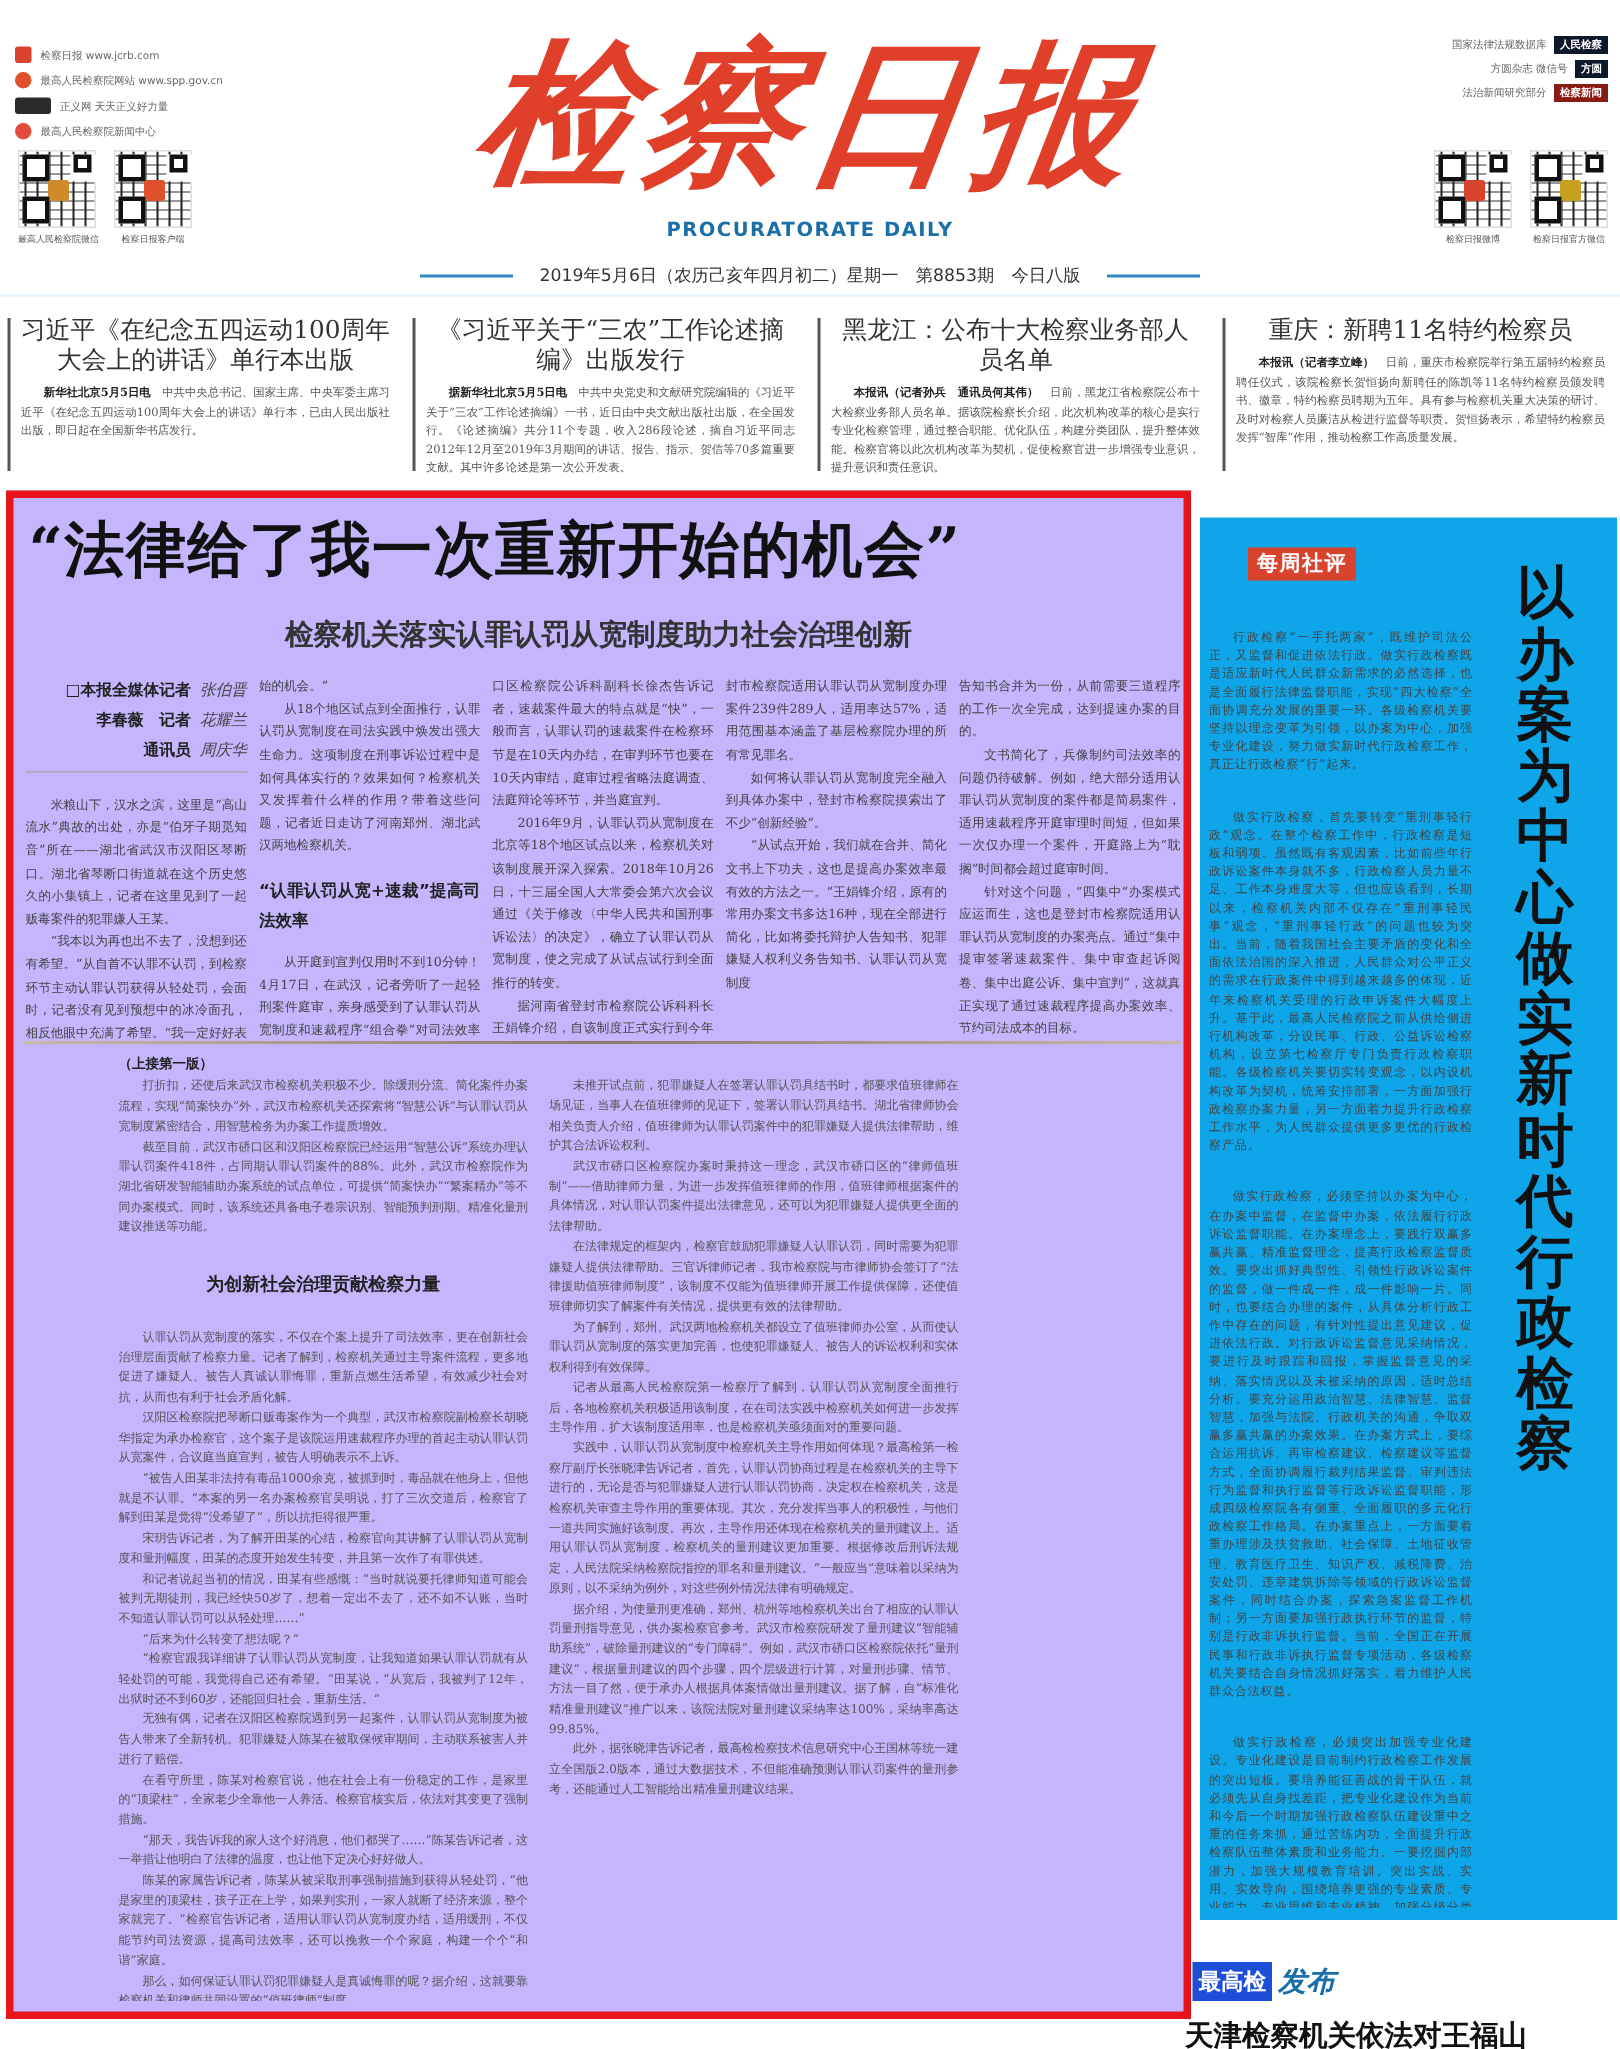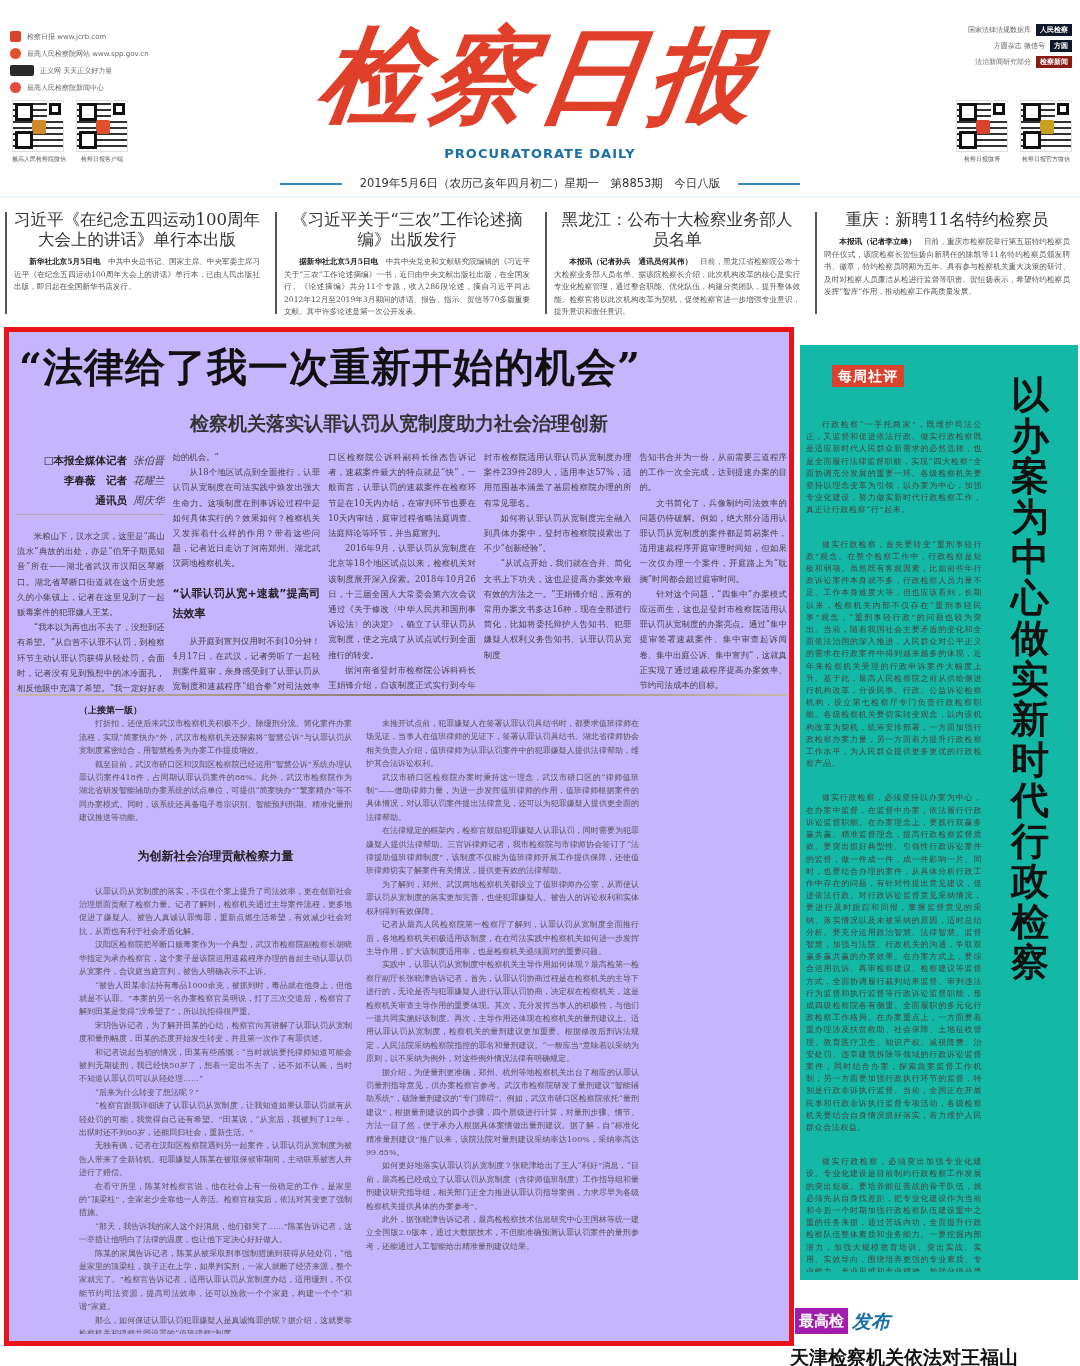--- a/index.html
+++ b/index.html
@@ -60,28 +60,28 @@
   .col-sub { font-family: "DejaVu Sans", sans-serif; font-weight: bold; font-size: 11px; line-height: 20px; color: #222; margin: 12px 0 10px; }
   .divider { position: absolute; left: 6px; top: 362px; width: 772px; height: 2px; background: linear-gradient(90deg, #c8b8a8, #8a7a6a, #c8b8a8); }
 
   .lower { position: absolute; left: 70px; top: 372px; width: 560px; display: flex; gap: 14px; height: 630px; }
   .lcol { flex: 1; font-size: 8px; line-height: 13.4px; color: #555; overflow: hidden; text-align: justify; }
   .lcol p { text-indent: 2em; }
   .cont { font-family: "DejaVu Sans", sans-serif; font-weight: bold; font-size: 9px; color: #222; }
   .lsub { font-family: "DejaVu Sans", sans-serif; font-weight: bold; font-size: 12px; line-height: 22px; text-align: center; color: #222; margin: 20px 0 18px; }
 
   
-  .right-panel { position: absolute; left: 800px; top: 345px; width: 278px; height: 935px; background: #14b8a6; }
+  .right-panel { position: absolute; left: 800px; top: 345px; width: 278px; height: 935px; background: #0ea5e9; }
   .wk-tag { position: absolute; left: 32px; top: 20px; height: 22px; padding: 0 6px; background: #d9432d; color: #fff; font-family: "DejaVu Sans", sans-serif; font-weight: bold; font-size: 14px; line-height: 22px; letter-spacing: 1px; }
   .wk-body { position: absolute; left: 6px; top: 52px; width: 176px; height: 875px; font-size: 8px; line-height: 12.2px; color: #444; text-align: justify; overflow: hidden; letter-spacing: 0.6px; }
   .wk-body p { text-indent: 2em; margin-top: 22px; }
   .vhead { position: absolute; left: 204px; top: 30px; width: 52px; font-family: "DejaVu Serif", serif; font-weight: bold; font-size: 38px; line-height: 40.5px; color: #111; text-align: center; word-break: break-all; }
 
   .sp-tag { position: absolute; left: 795px; top: 1308px; display: flex; align-items: center; height: 26px; }
-  .sp-a { background: #a21caf; color: #fff; font-family: "DejaVu Sans", sans-serif; font-weight: bold; font-size: 15px; line-height: 26px; padding: 0 4px; }
+  .sp-a { background: #1d4ed8; color: #fff; font-family: "DejaVu Sans", sans-serif; font-weight: bold; font-size: 15px; line-height: 26px; padding: 0 4px; }
   .sp-b { color: #1a6fa8; font-family: "DejaVu Sans", sans-serif; font-weight: bold; font-style: italic; font-size: 19px; line-height: 26px; padding: 0 4px; }
   .sp-head { position: absolute; left: 790px; top: 1346px; width: 290px; font-family: "DejaVu Serif", serif; font-weight: bold; font-size: 19px; line-height: 22px; color: #111; white-space: nowrap; overflow: hidden; }
 </style>
 </head>
 <body>
 
 <header class="masthead">
   <div class="links-left">
     <div class="link-row">
       <span class="link-ico" style="background:#d9432d"></span>
@@ -244,21 +244,20 @@
       <p>那么，如何保证认罪认罚犯罪嫌疑人是真诚悔罪的呢？据介绍，这就要靠检察机关和律师共同设置的“值班律师”制度。</p>
     </div>
     <div class="lcol">
       <p style="margin-top:13px">未推开试点前，犯罪嫌疑人在签署认罪认罚具结书时，都要求值班律师在场见证，当事人在值班律师的见证下，签署认罪认罚具结书。湖北省律师协会相关负责人介绍，值班律师为认罪认罚案件中的犯罪嫌疑人提供法律帮助，维护其合法诉讼权利。</p>
       <p>武汉市硚口区检察院办案时秉持这一理念，武汉市硚口区的“律师值班制”——借助律师力量，为进一步发挥值班律师的作用，值班律师根据案件的具体情况，对认罪认罚案件提出法律意见，还可以为犯罪嫌疑人提供更全面的法律帮助。</p>
       <p>在法律规定的框架内，检察官鼓励犯罪嫌疑人认罪认罚，同时需要为犯罪嫌疑人提供法律帮助。三官诉律师记者，我市检察院与市律师协会签订了“法律援助值班律师制度”，该制度不仅能为值班律师开展工作提供保障，还使值班律师切实了解案件有关情况，提供更有效的法律帮助。</p>
       <p>为了解到，郑州、武汉两地检察机关都设立了值班律师办公室，从而使认罪认罚从宽制度的落实更加完善，也使犯罪嫌疑人、被告人的诉讼权利和实体权利得到有效保障。</p>
       <p>记者从最高人民检察院第一检察厅了解到，认罪认罚从宽制度全面推行后，各地检察机关积极适用该制度，在在司法实践中检察机关如何进一步发挥主导作用，扩大该制度适用率，也是检察机关亟须面对的重要问题。</p>
       <p>实践中，认罪认罚从宽制度中检察机关主导作用如何体现？最高检第一检察厅副厅长张晓津告诉记者，首先，认罪认罚协商过程是在检察机关的主导下进行的，无论是否与犯罪嫌疑人进行认罪认罚协商，决定权在检察机关，这是检察机关审查主导作用的重要体现。其次，充分发挥当事人的积极性，与他们一道共同实施好该制度。再次，主导作用还体现在检察机关的量刑建议上。适用认罪认罚从宽制度，检察机关的量刑建议更加重要。根据修改后刑诉法规定，人民法院采纳检察院指控的罪名和量刑建议。“一般应当”意味着以采纳为原则，以不采纳为例外，对这些例外情况法律有明确规定。</p>
       <p>据介绍，为使量刑更准确，郑州、杭州等地检察机关出台了相应的认罪认罚量刑指导意见，供办案检察官参考。武汉市检察院研发了量刑建议“智能辅助系统”，破除量刑建议的“专门障碍”。例如，武汉市硚口区检察院依托“量刑建议”，根据量刑建议的四个步骤，四个层级进行计算，对量刑步骤、情节、方法一目了然，便于承办人根据具体案情做出量刑建议。据了解，自“标准化精准量刑建议”推广以来，该院法院对量刑建议采纳率达100%，采纳率高达99.85%。</p>
-      <p>如何更好地落实认罪认罚从宽制度？张晓津给出了王人“利好”消息，“目前，最高检已经成立了认罪认罚从宽制度（含律师值班制度）工作指导组和量刑建议研究指导组，相关部门正全力推进认罪认罚指导案例，力求尽早为各级检察机关提供具体的办案参考”。</p>
       <p>此外，据张晓津告诉记者，最高检检察技术信息研究中心王国林等统一建立全国版2.0版本，通过大数据技术，不但能准确预测认罪认罚案件的量刑参考，还能通过人工智能给出精准量刑建议结果。</p>
     </div>
   </div>
 </article>
 
 <aside class="right-panel">
   <div class="wk-tag">每周社评</div>
   <div class="wk-body">
     <p>行政检察“一手托两家”，既维护司法公正，又监督和促进依法行政。做实行政检察既是适应新时代人民群众新需求的必然选择，也是全面履行法律监督职能，实现“四大检察”全面协调充分发展的重要一环。各级检察机关要坚持以理念变革为引领，以办案为中心，加强专业化建设，努力做实新时代行政检察工作，真正让行政检察“行”起来。</p>
     <p>做实行政检察，首先要转变“重刑事轻行政”观念。在整个检察工作中，行政检察是短板和弱项。虽然既有客观因素，比如前些年行政诉讼案件本身就不多，行政检察人员力量不足、工作本身难度大等，但也应该看到，长期以来，检察机关内部不仅存在“重刑事轻民事”观念，“重刑事轻行政”的问题也较为突出。当前，随着我国社会主要矛盾的变化和全面依法治国的深入推进，人民群众对公平正义的需求在行政案件中得到越来越多的体现，近年来检察机关受理的行政申诉案件大幅度上升。基于此，最高人民检察院之前从供给侧进行机构改革，分设民事、行政、公益诉讼检察机构，设立第七检察厅专门负责行政检察职能。各级检察机关要切实转变观念，以内设机构改革为契机，统筹安排部署，一方面加强行政检察办案力量，另一方面着力提升行政检察工作水平，为人民群众提供更多更优的行政检察产品。</p>

